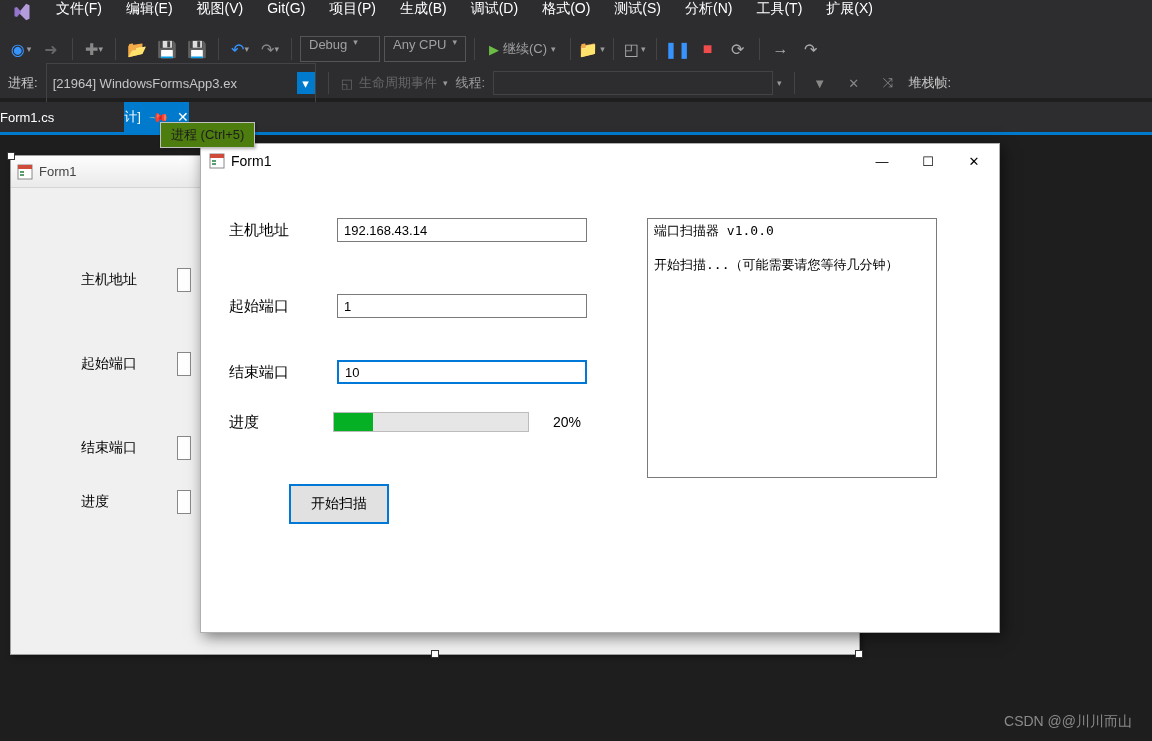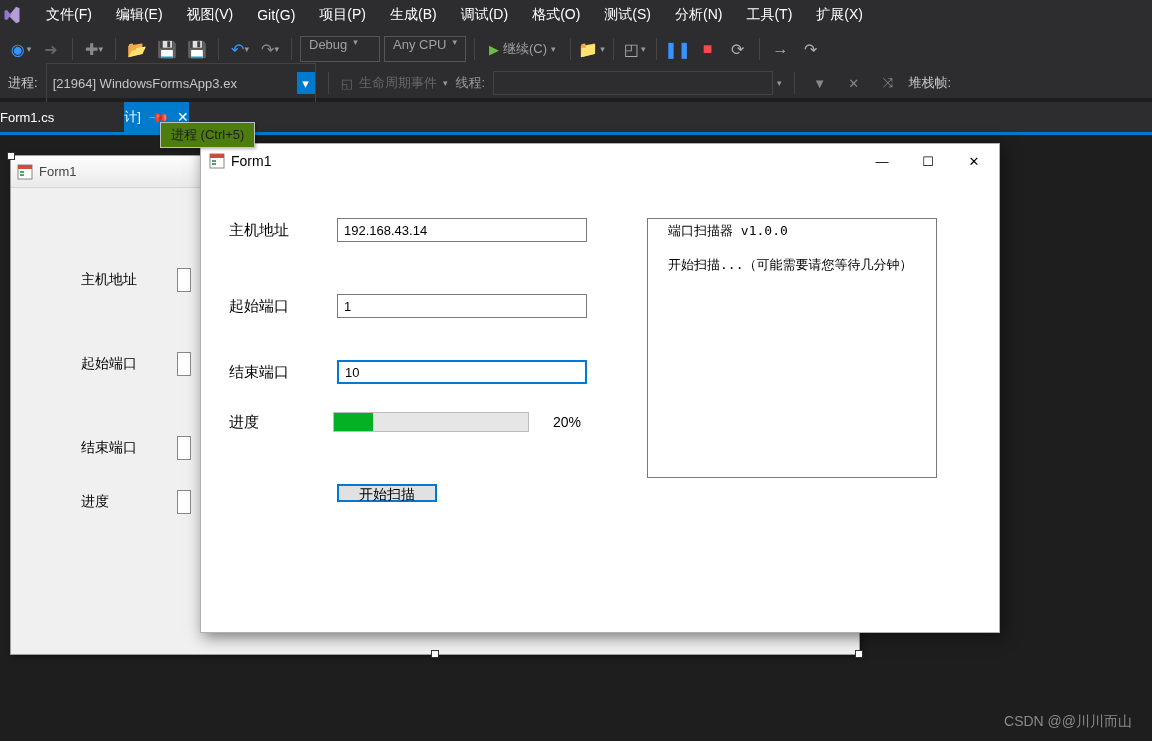--- a/index.html
+++ b/index.html
@@ -1,19 +1,19 @@
 <!DOCTYPE html>
 <html><head>
 <meta charset="utf-8">
 <style>
 * { box-sizing: border-box; margin: 0; padding: 0; font-family: "Microsoft YaHei", "Segoe UI", sans-serif; }
 body { width: 1152px; height: 741px; background: #1e1e1e; overflow: hidden; position: relative; }
 
 
-.menubar { display: flex; align-items: center; height: 30px; background: #2d2d30; color: #fff; font-size: 14px; }
+.menubar { display: flex; align-items: flex-start; height: 30px; background: #2d2d30; color: #fff; padding-left: 10px; font-size: 14px; }
 .vs-logo { width: 24px; height: 24px; display: flex; align-items: center; justify-content: center; margin-right: 10px; }
 .vs-logo svg { width: 20px; height: 20px; }
 .menu-item { padding: 0 12px; cursor: pointer; }
 
 
 .toolbar { display: flex; align-items: center; height: 38px; background: #2d2d30; padding: 0 8px; gap: 4px; }
 .tb-btn { width: 26px; height: 26px; display: flex; align-items: center; justify-content: center; color: #c5c5c5; cursor: pointer; border-radius: 2px; }
 .tb-sep { width: 1px; height: 22px; background: #444; margin: 0 4px; }
 .tb-drop { display: flex; align-items: flex-start; height: 26px; padding: 0 8px; border: 1px solid #555; color: #a0a0a0; font-size: 13px; gap: 6px; cursor: pointer; min-width: 80px; }
 .tb-text-btn { display: flex; align-items: center; gap: 4px; color: #a0a0a0; padding: 0 6px; font-size: 13px; }
@@ -61,23 +61,23 @@
 
 .form-run-body { display: flex; padding: 40px 28px 20px 28px; gap: 60px; font-size: 14px; color: #000; }
 .form-col-left { display: flex; flex-direction: column; gap: 52px; }
 .fr-row { display: flex; align-items: center; gap: 28px; }
 .fr-row label { width: 80px; font-size: 15px; }
 .fr-input { width: 250px; height: 24px; padding: 2px 6px; border: 1px solid #7a7a7a; font-size: 13px; background: #fff; }
 .fr-input.focus { border: 2px solid #0078d7; }
 .progress-wrap { display: flex; align-items: center; gap: 24px; }
 .progress-bar { width: 196px; height: 20px; border: 1px solid #bcbcbc; background: #e6e6e6; position: relative; }
 .progress-fill { position: absolute; left: 0; top: 0; bottom: 0; width: 20%; background: #06b025; }
-.scan-btn { width: 100px; height: 18px; border: 2px solid #0078d7; background: #e1e1e1; font-size: 14px; cursor: pointer; margin-left: 108px; }
-
-.output-box { width: 290px; height: 260px; border: 1px solid #7a7a7a; padding: 4px 20px; font-family: "SimSun", monospace; font-size: 13px; white-space: pre-wrap; line-height: 1.3; }
+.scan-btn { width: 100px; height: 40px; border: 2px solid #0078d7; background: #e1e1e1; font-size: 14px; cursor: pointer; margin-left: 60px; }
+
+.output-box { width: 290px; height: 260px; border: 1px solid #7a7a7a; padding: 4px 6px; font-family: "SimSun", monospace; font-size: 13px; white-space: pre-wrap; line-height: 1.3; }
 
 .watermark { position: absolute; right: 20px; bottom: 10px; color: #8a8a8a; font-size: 14px; z-index: 60; }
 
 
 .c-blue { color: #3794ff; }
 .c-orange { color: #d7a456; }
 .c-red { color: #f14c4c; }
 .c-yellow { color: #dcdcaa; }
 </style>
 </head>

